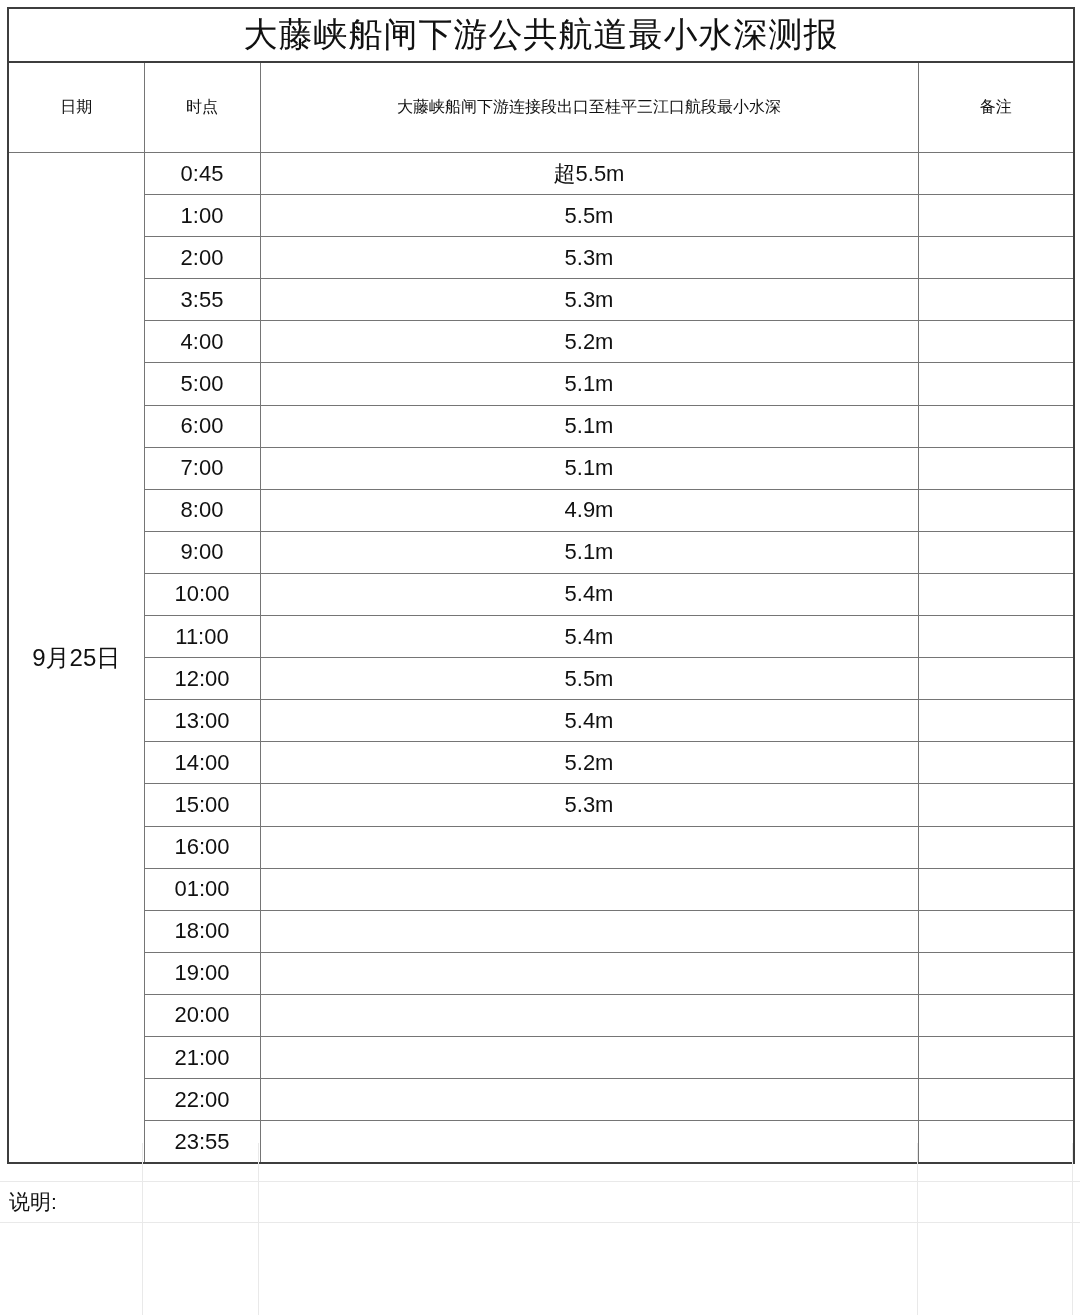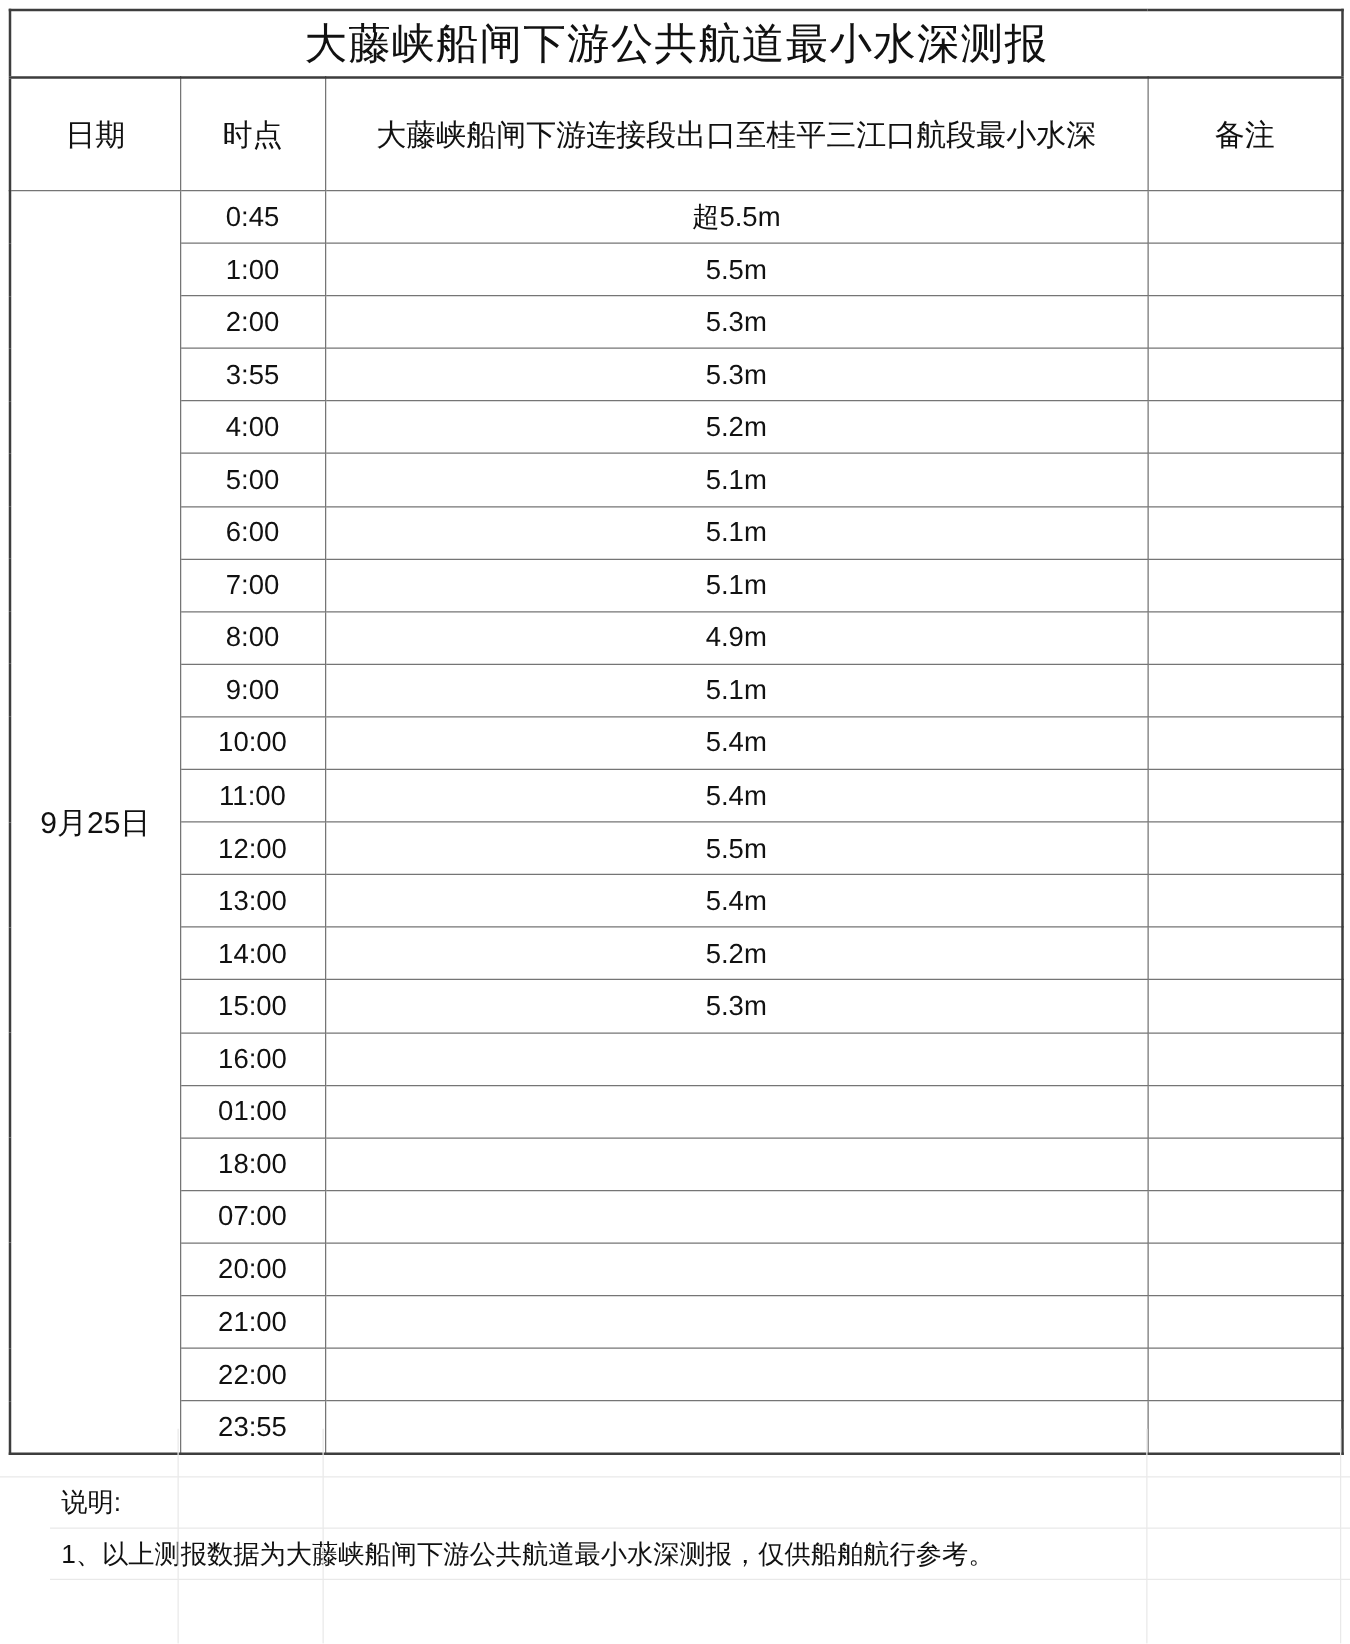--- a/index.html
+++ b/index.html
@@ -32,21 +32,21 @@
   }
   .title-cell {
     height: 52px;
     font-size: 34px;
     font-weight: 700;
     border-bottom: 2px solid #3d3d3d !important;
     letter-spacing: 1px;
   }
   .header-row th {
     height: 89px;
-    font-size: 24px;
+    font-size: 16px;
   }
   tbody td {
     height: 41.1px;
     font-size: 22px;
   }
   .date-cell { font-size: 24px; }
   
   .bottom {
     position: absolute;
     left: 0;
@@ -64,21 +64,21 @@
   .brow {
     box-sizing: border-box;
     border-bottom: 1px solid #e9e9e9;
     display: flex;
     align-items: center;
     padding-left: 9px;
     font-size: 21px;
     color: #111111;
   }
   .brow.empty { height: 39px; }
-  .brow.text  { height: 41px; margin-left: 40px; }
+  .brow.text  { height: 41px; }
 </style>
 </head>
 <body>
 
 <div class="sheet">
 
   <table class="report">
     <colgroup>
       <col style="width:136px">
       <col style="width:116px">
@@ -187,21 +187,21 @@
           <td class="time-cell">01:00</td>
           <td class="depth-cell"></td>
           <td class="remark-cell"></td>
         </tr>
         <tr>
           <td class="time-cell">18:00</td>
           <td class="depth-cell"></td>
           <td class="remark-cell"></td>
         </tr>
         <tr>
-          <td class="time-cell">07:00</td>
+          <td class="time-cell">19:00</td>
           <td class="depth-cell"></td>
           <td class="remark-cell"></td>
         </tr>
         <tr>
           <td class="time-cell">20:00</td>
           <td class="depth-cell"></td>
           <td class="remark-cell"></td>
         </tr>
         <tr>
           <td class="time-cell">21:00</td>
@@ -224,18 +224,15 @@
   <div class="bottom">
     <div class="vline" style="left:142px"></div>
     <div class="vline" style="left:258px"></div>
     <div class="vline" style="left:917px"></div>
     <div class="vline" style="left:1072px"></div>
 
     <div class="brow empty"></div>
     <div class="brow text">
       <span>说明:</span>
     </div>
-    <div class="brow text">
-      <span>1、以上测报数据为大藤峡船闸下游公共航道最小水深测报，仅供船舶航行参考。</span>
-    </div>
   </div>
 
 </div>
 
 </body></html>

